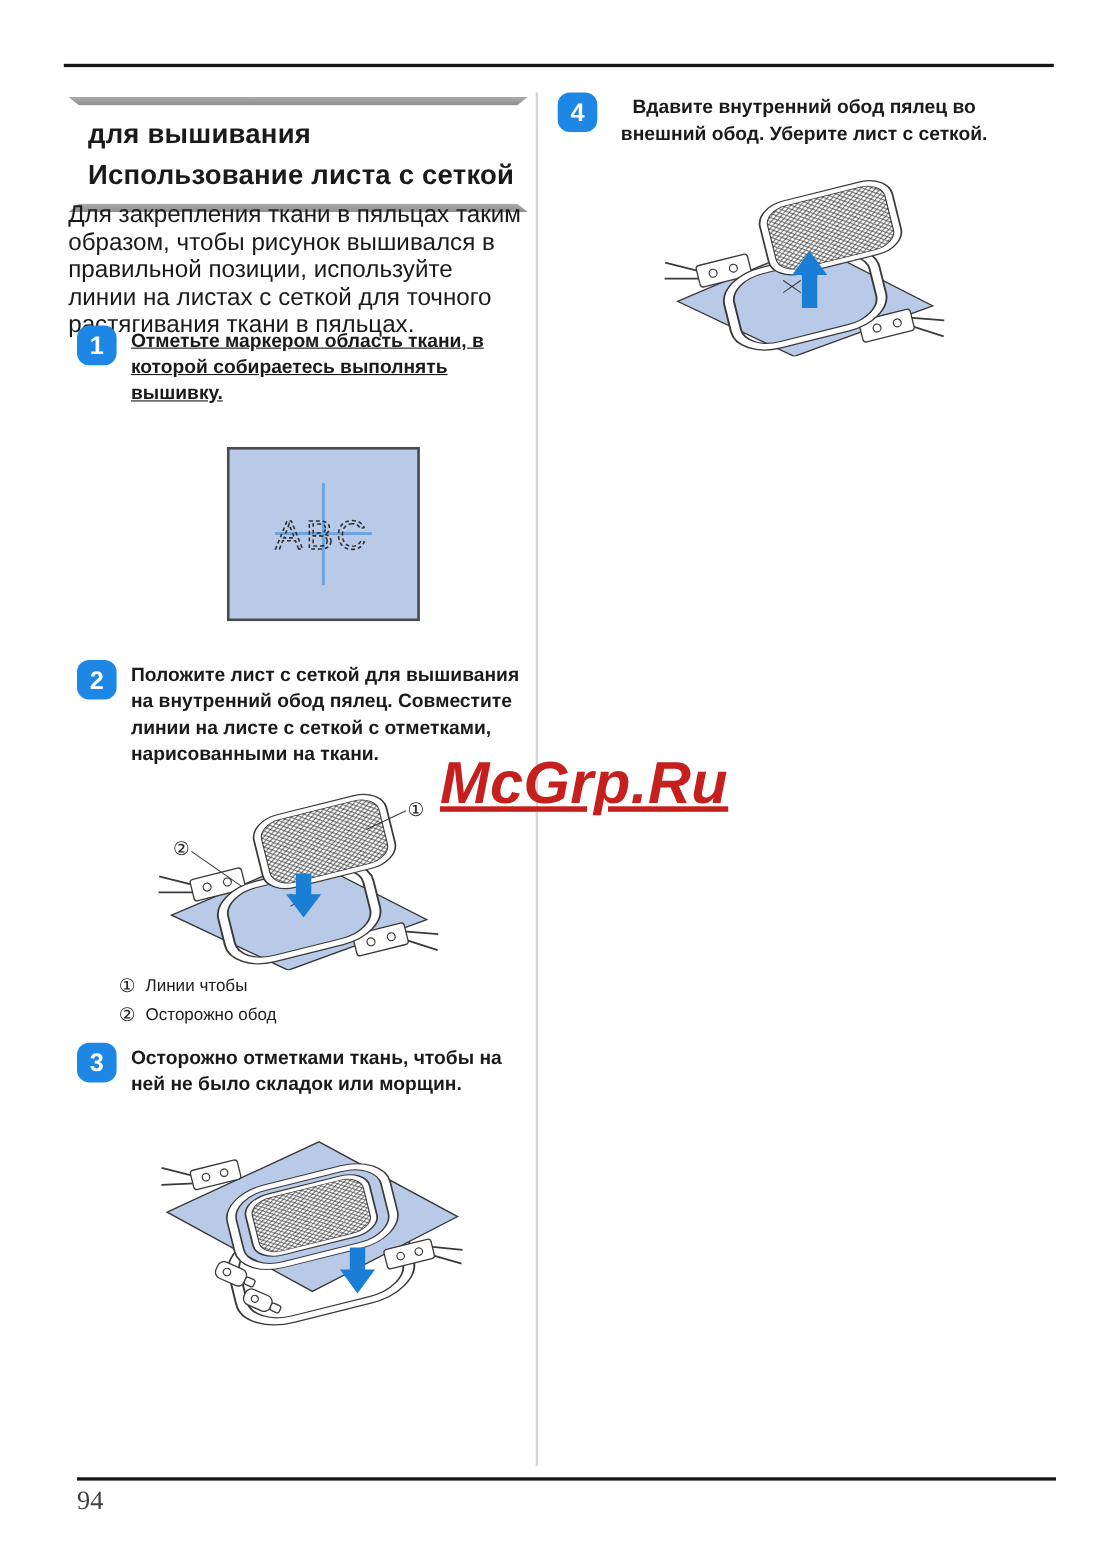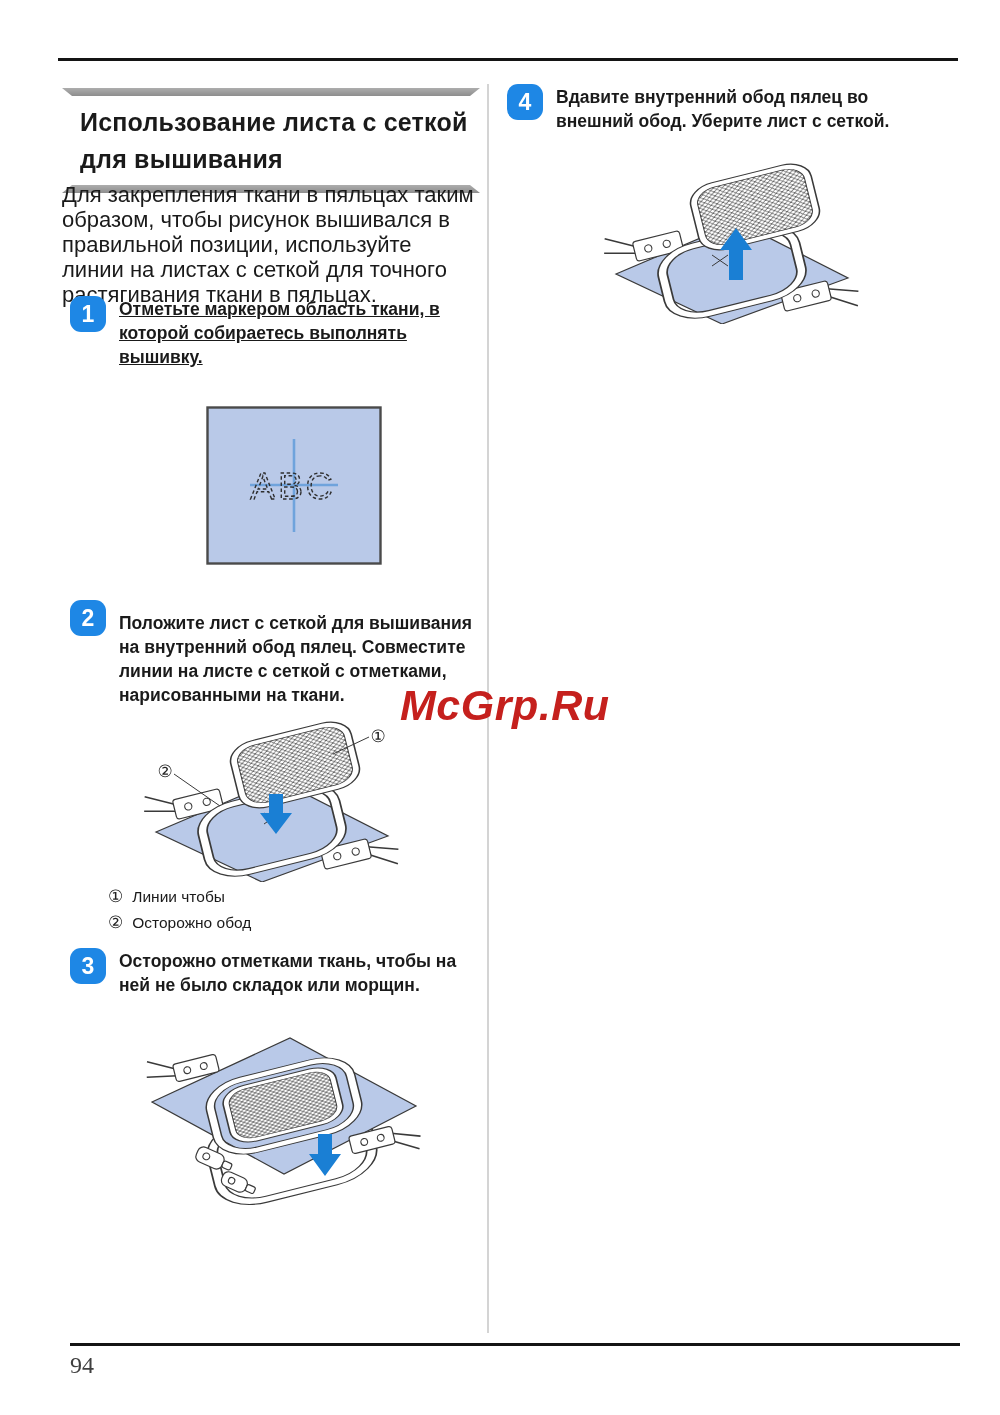--- a/index.html
+++ b/index.html
@@ -42,34 +42,34 @@
   .badge{
     flex:none;width:36px;height:36px;border-radius:11px;
     background:var(--badge-blue);color:#fff;
     display:flex;align-items:center;justify-content:center;
     font-size:23px;font-weight:bold;
   }
   .step-text{font-weight:bold;font-size:17.5px;line-height:24px;padding-top:1px;}
   .step-1{left:70px;top:296px;width:400px;}
   .step-1 .step-text{width:340px;text-decoration:underline;}
   .step-2{left:70px;top:600px;width:420px;}
-  .step-2 .step-text{width:368px;margin-top:10px;}
+  .step-2 .step-text{width:368px;}
   .step-3{left:70px;top:948px;width:420px;}
   .step-3 .step-text{width:360px;}
   .step-4{left:507px;top:84px;width:430px;}
-  .step-4 .step-text{width:350px;}
+  .step-4 .step-text{width:350px;text-align:center;}
 
   .legend{left:108px;top:884px;font-size:15.5px;line-height:26px;}
   .legend-row{display:flex;align-items:center;gap:9px;}
   .legend-marker{font-size:17px;color:#222;}
 
   .watermark{
     left:400px;top:681px;z-index:6;
-    font-size:43px;font-style:italic;font-weight:bold;
-    color:var(--watermark-red);letter-spacing:0.5px;
+    font-size:54px;font-style:italic;font-weight:bold;
+    color:var(--watermark-red);letter-spacing:0.5px;text-decoration:underline;
   }
 
   .fig{position:absolute;}
   .fig svg{display:block;}
   .fabric{fill:var(--fabric-blue);stroke:#3a3a3a;stroke-width:1.2;}
   .ringDark{fill:none;stroke:#3a3a3a;}
   .ringWhite{fill:none;stroke:#ffffff;}
   .sheet{fill:#ffffff;stroke:#3a3a3a;stroke-width:1.6;}
   .meshfill{stroke:#3a3a3a;stroke-width:0.9;}
   .bracket{fill:#ffffff;stroke:#3a3a3a;stroke-width:1.2;}
@@ -97,22 +97,22 @@
 </head>
 <body>
 
 <div class="abs rule top-rule"></div>
 <div class="abs col-divider"></div>
 <div class="abs rule bottom-rule"></div>
 
 <div class="abs heading-block">
   <div class="gray-bar top"></div>
   <div class="heading-title">
+    <div>для вышивания</div>
     <div>Использование листа с сеткой</div>
-    <div>для вышивания</div>
   </div>
   <div class="gray-bar bottom"></div>
 </div>
 
 <p class="abs intro">Для закрепления ткани в пяльцах таким образом, чтобы рисунок вышивался в правильной позиции, используйте линии на листах с сеткой для точного растягивания ткани в пяльцах.</p>
 
 <div class="abs step step-1">
   <div class="badge">1</div>
   <div class="step-text">Отметьте маркером область ткани, в которой собираетесь выполнять вышивку.</div>
 </div>

